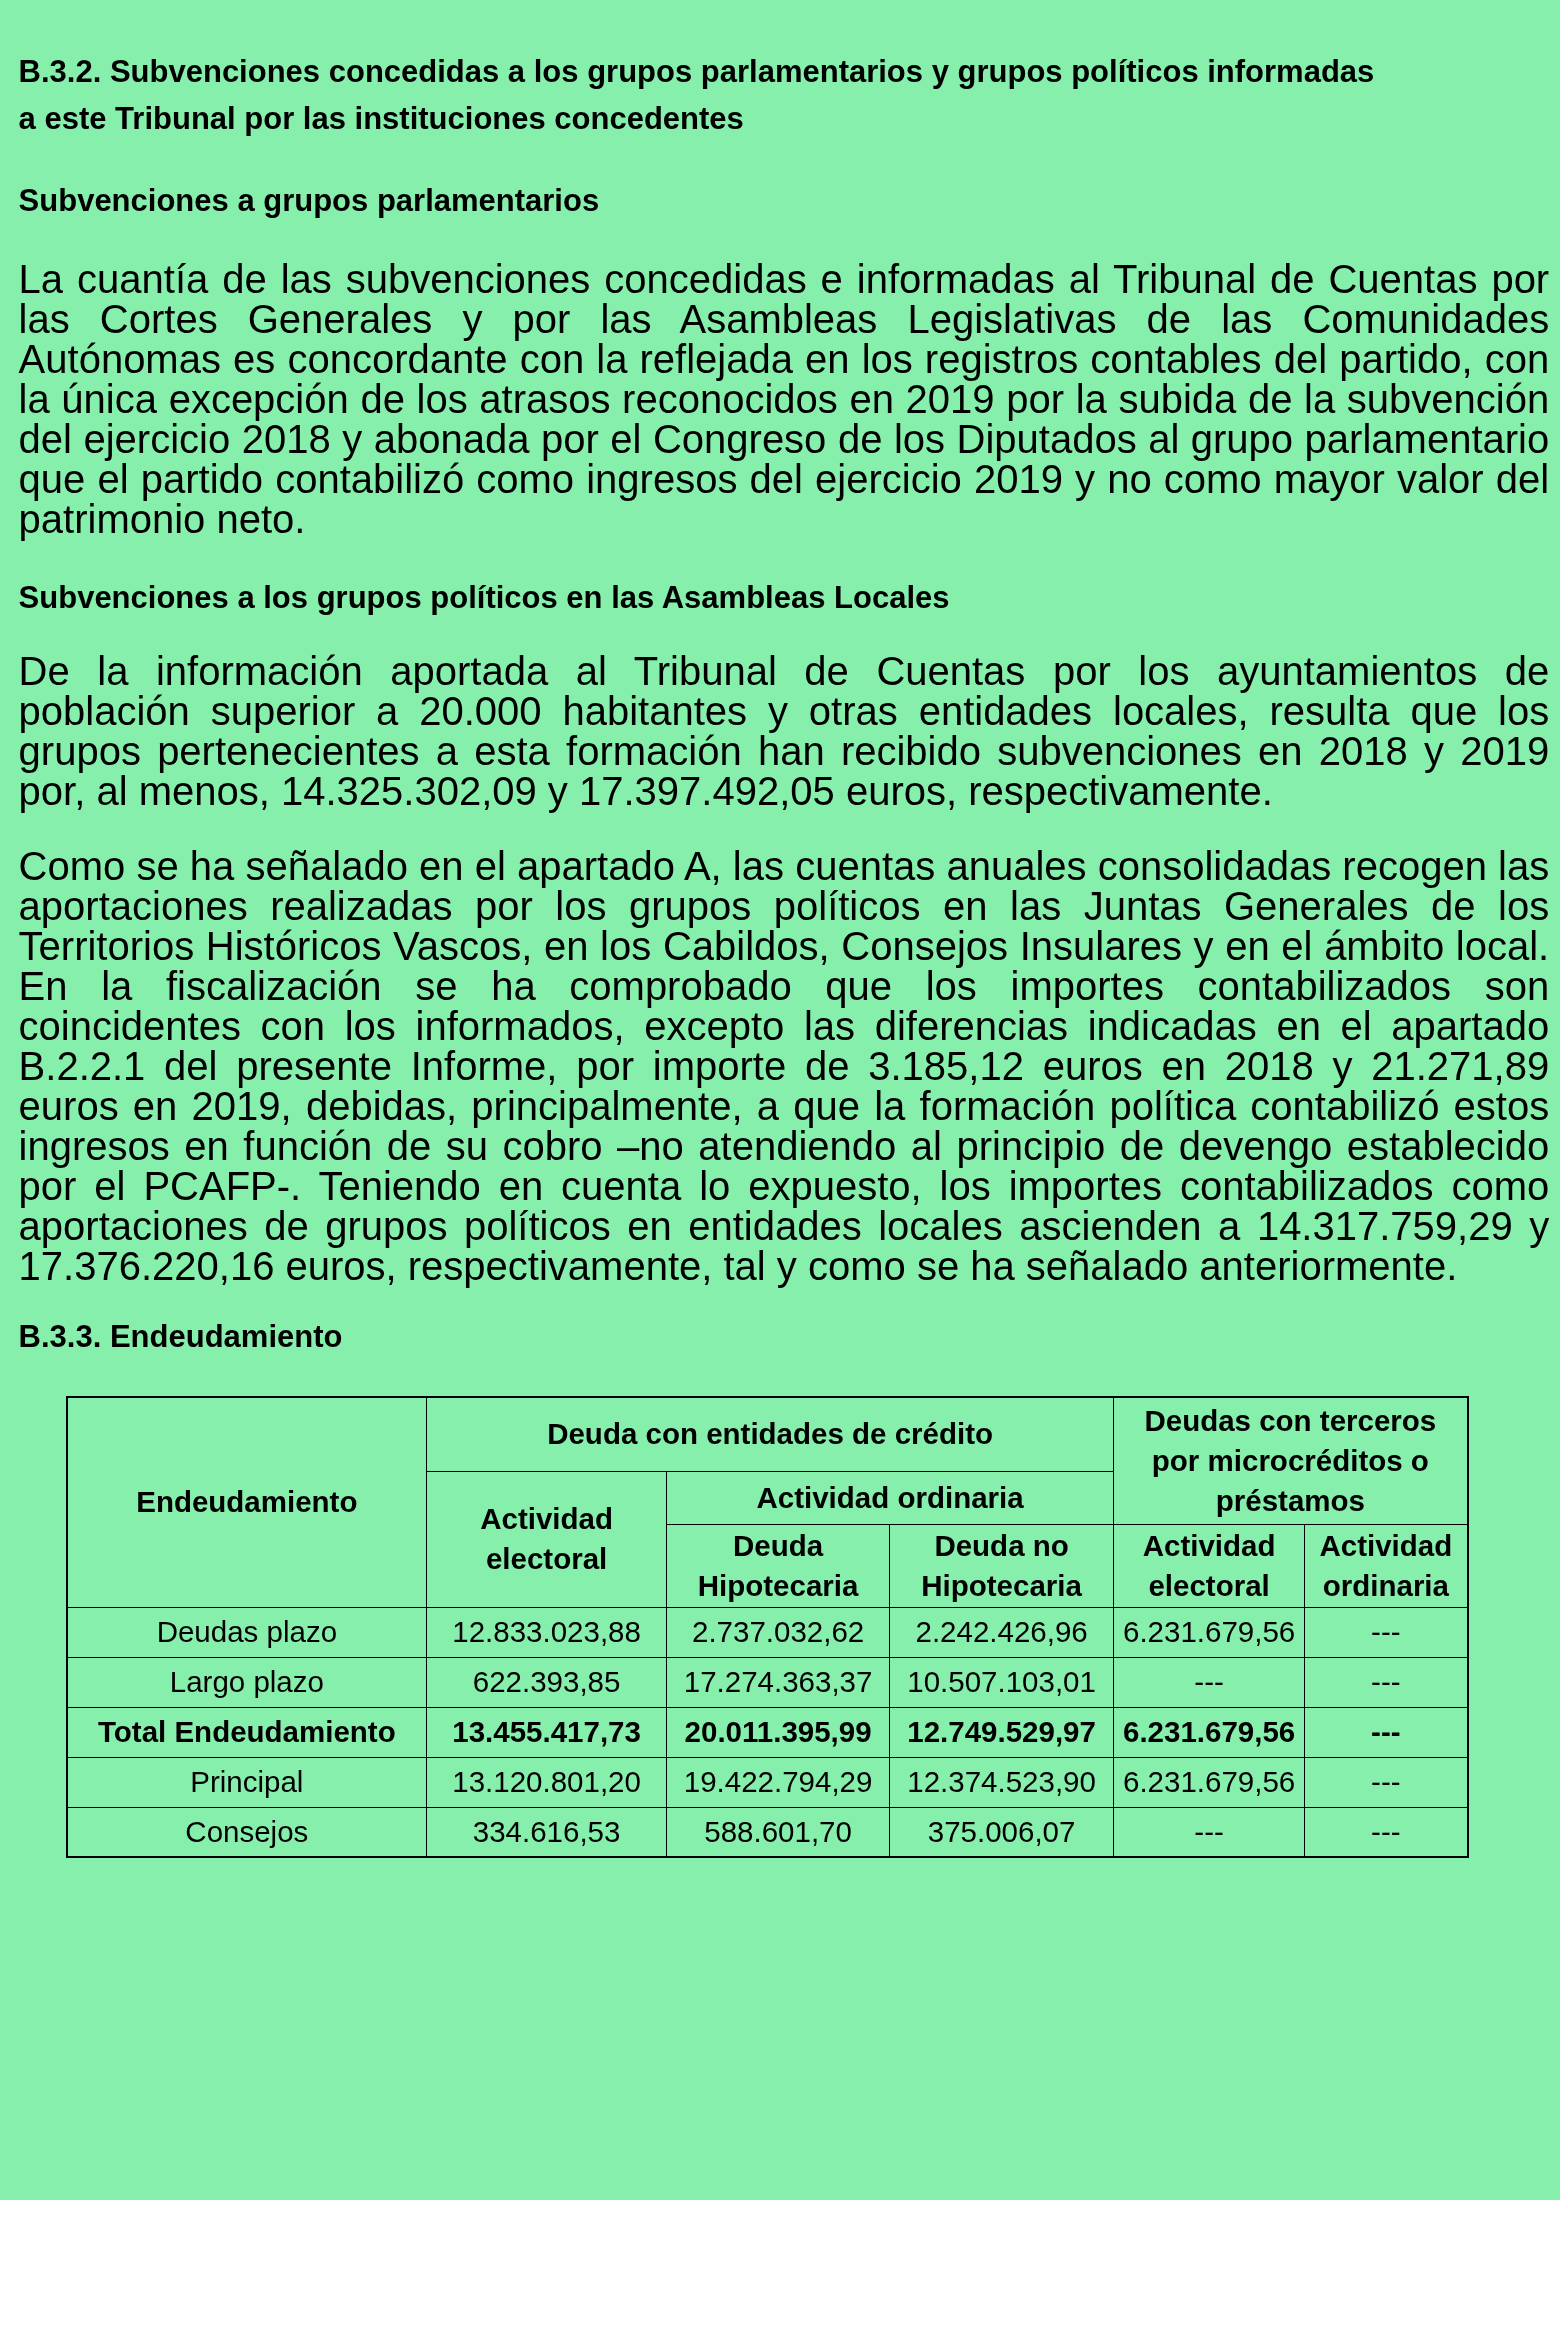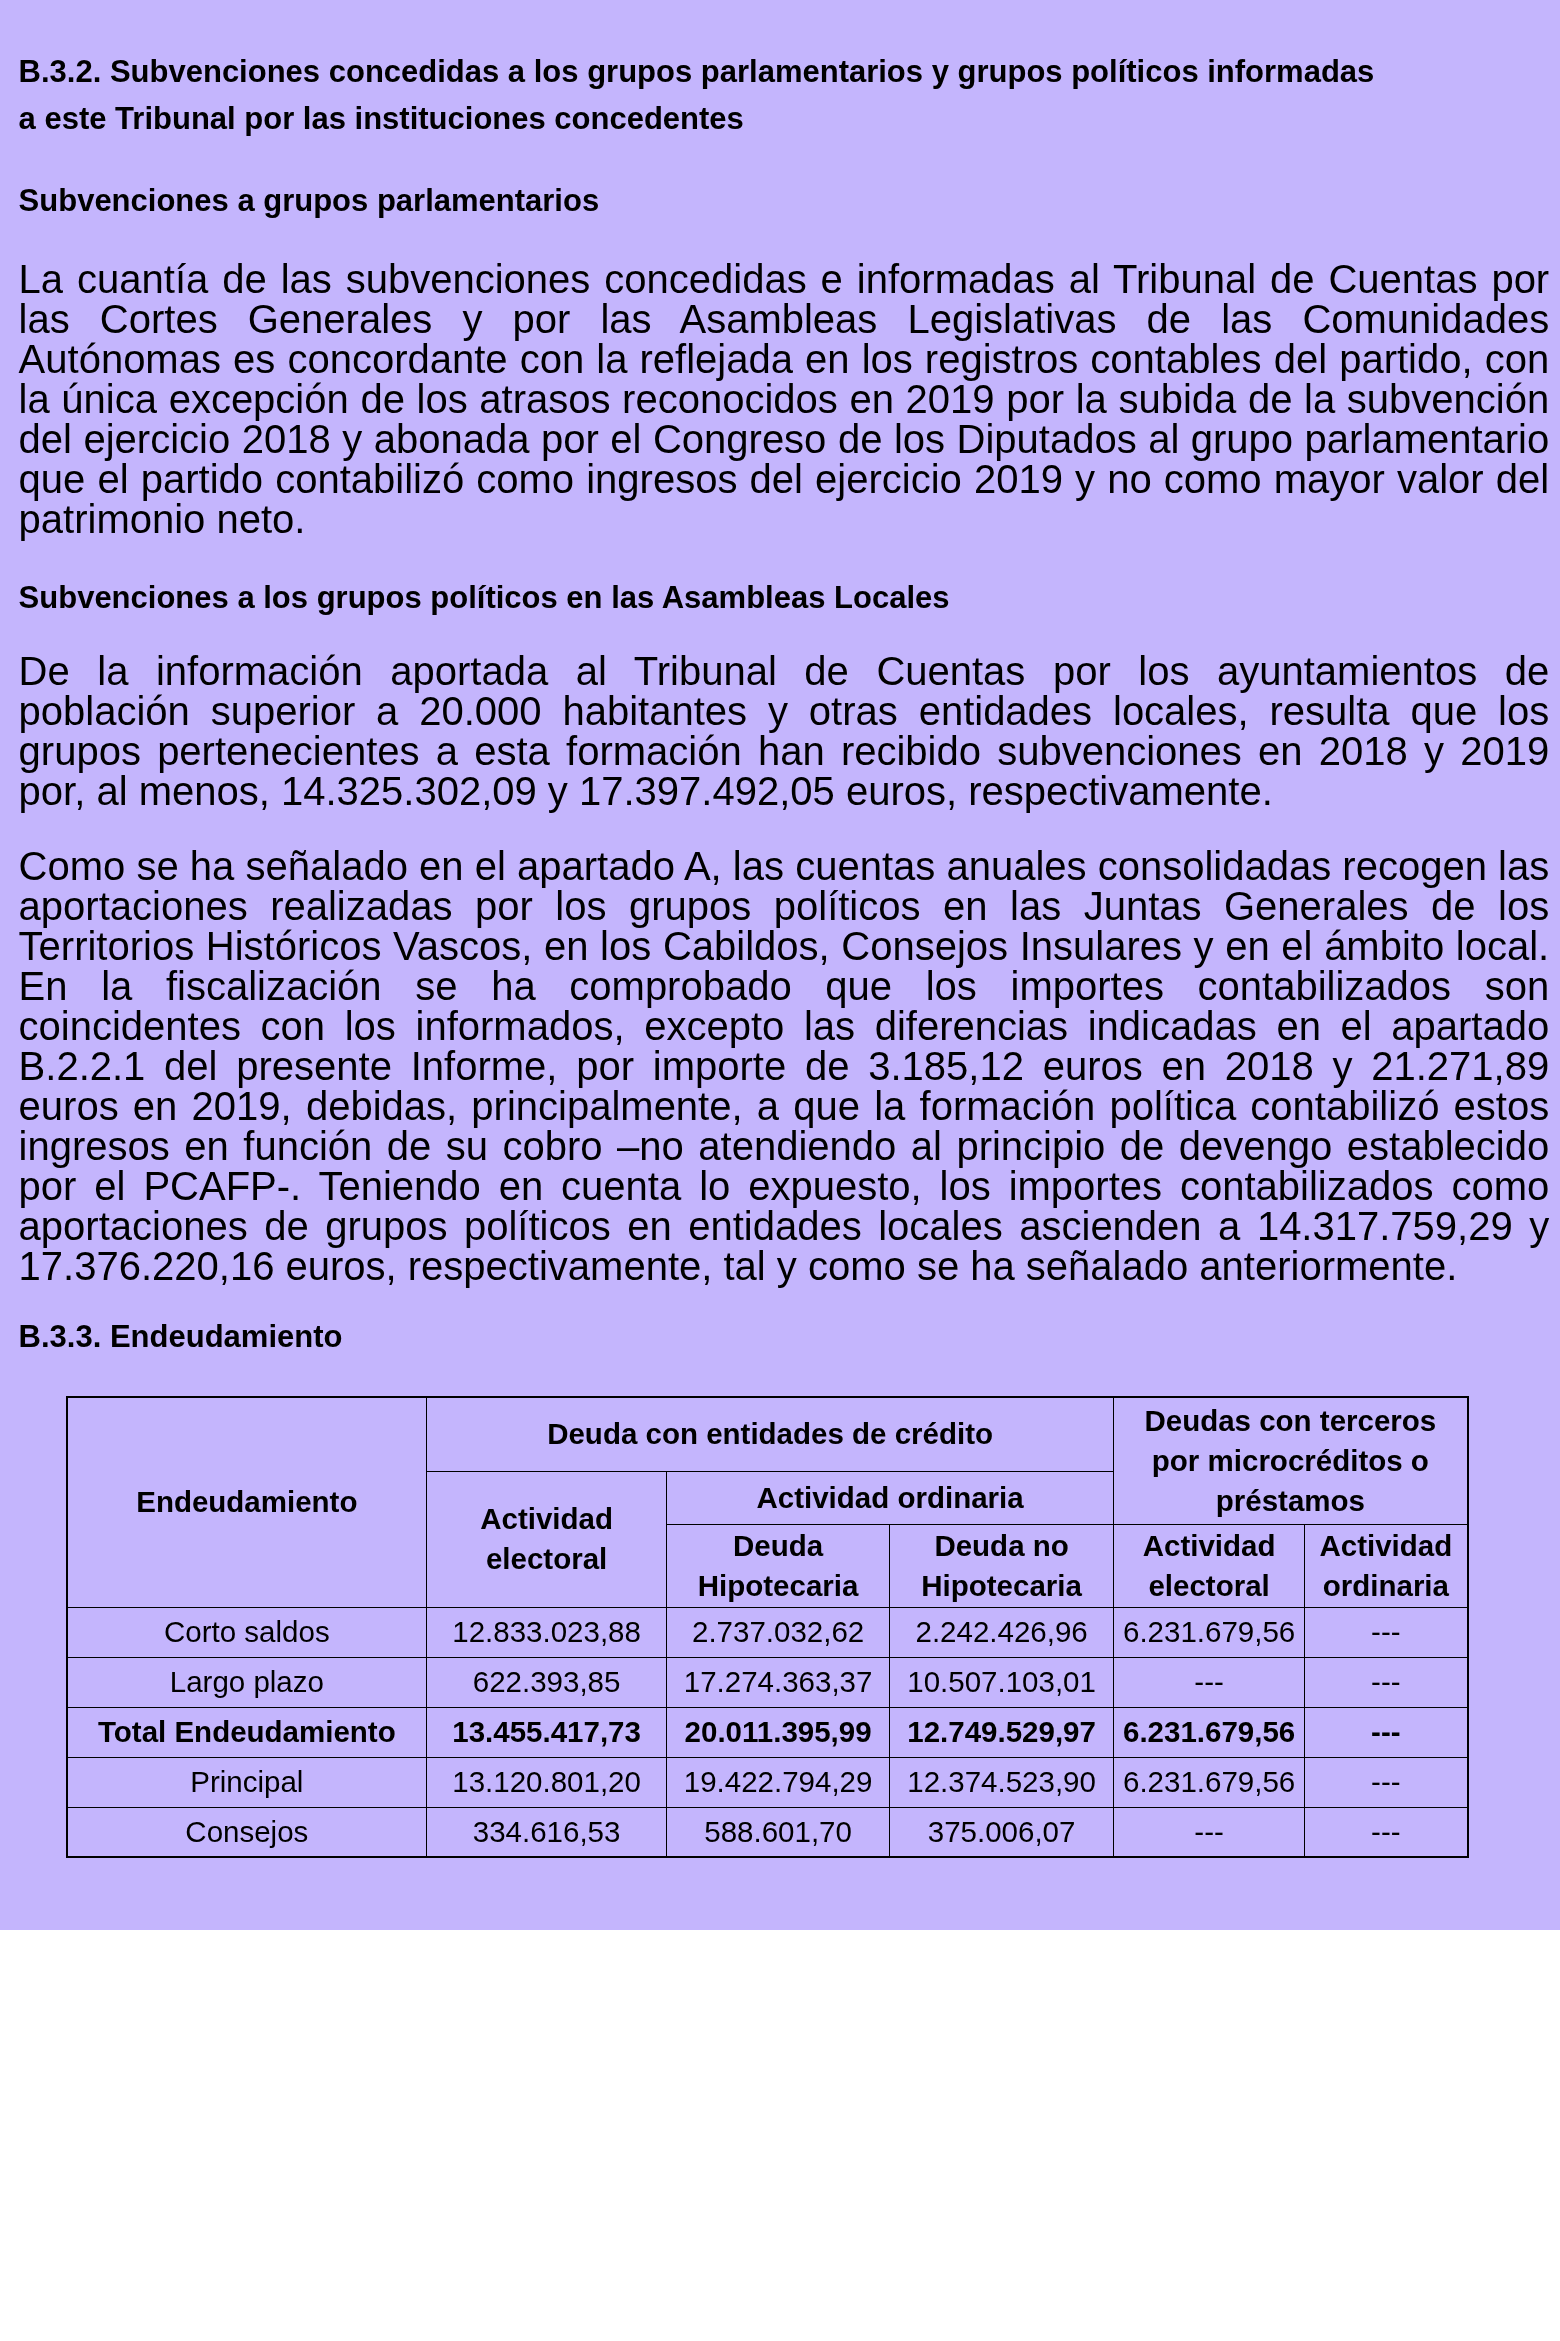--- a/index.html
+++ b/index.html
@@ -11,23 +11,23 @@
     width: 1561px;
     height: 2342px;
     font-family: "Liberation Sans", sans-serif;
     color: #000000;
     position: relative;
     overflow: hidden;
   }
   .page {
     box-sizing: border-box;
     width: 1561px;
-    height: 1930px;
+    height: 2200px;
     padding: 48px 11.8px 0 18.6px;
-    background: #c4b5fd;
+    background: #86efac;
   }
   .heading {
     font-weight: bold;
     font-size: 31px;
     line-height: 47px;
     text-align: left;
   }
   .para {
     font-size: 40px;
     line-height: 40px;
@@ -115,21 +115,21 @@
           <th colspan="2">Actividad ordinaria</th>
         </tr>
         <tr class="hrow3">
           <th>Deuda Hipotecaria</th>
           <th>Deuda no Hipotecaria</th>
           <th>Actividad electoral</th>
           <th>Actividad ordinaria</th>
         </tr>
 
         <tr class="drow">
-          <td>Corto saldos</td>
+          <td>Deudas plazo</td>
           <td>12.833.023,88</td>
           <td>2.737.032,62</td>
           <td>2.242.426,96</td>
           <td>6.231.679,56</td>
           <td>---</td>
         </tr>
         <tr class="drow">
           <td>Largo plazo</td>
           <td>622.393,85</td>
           <td>17.274.363,37</td>

